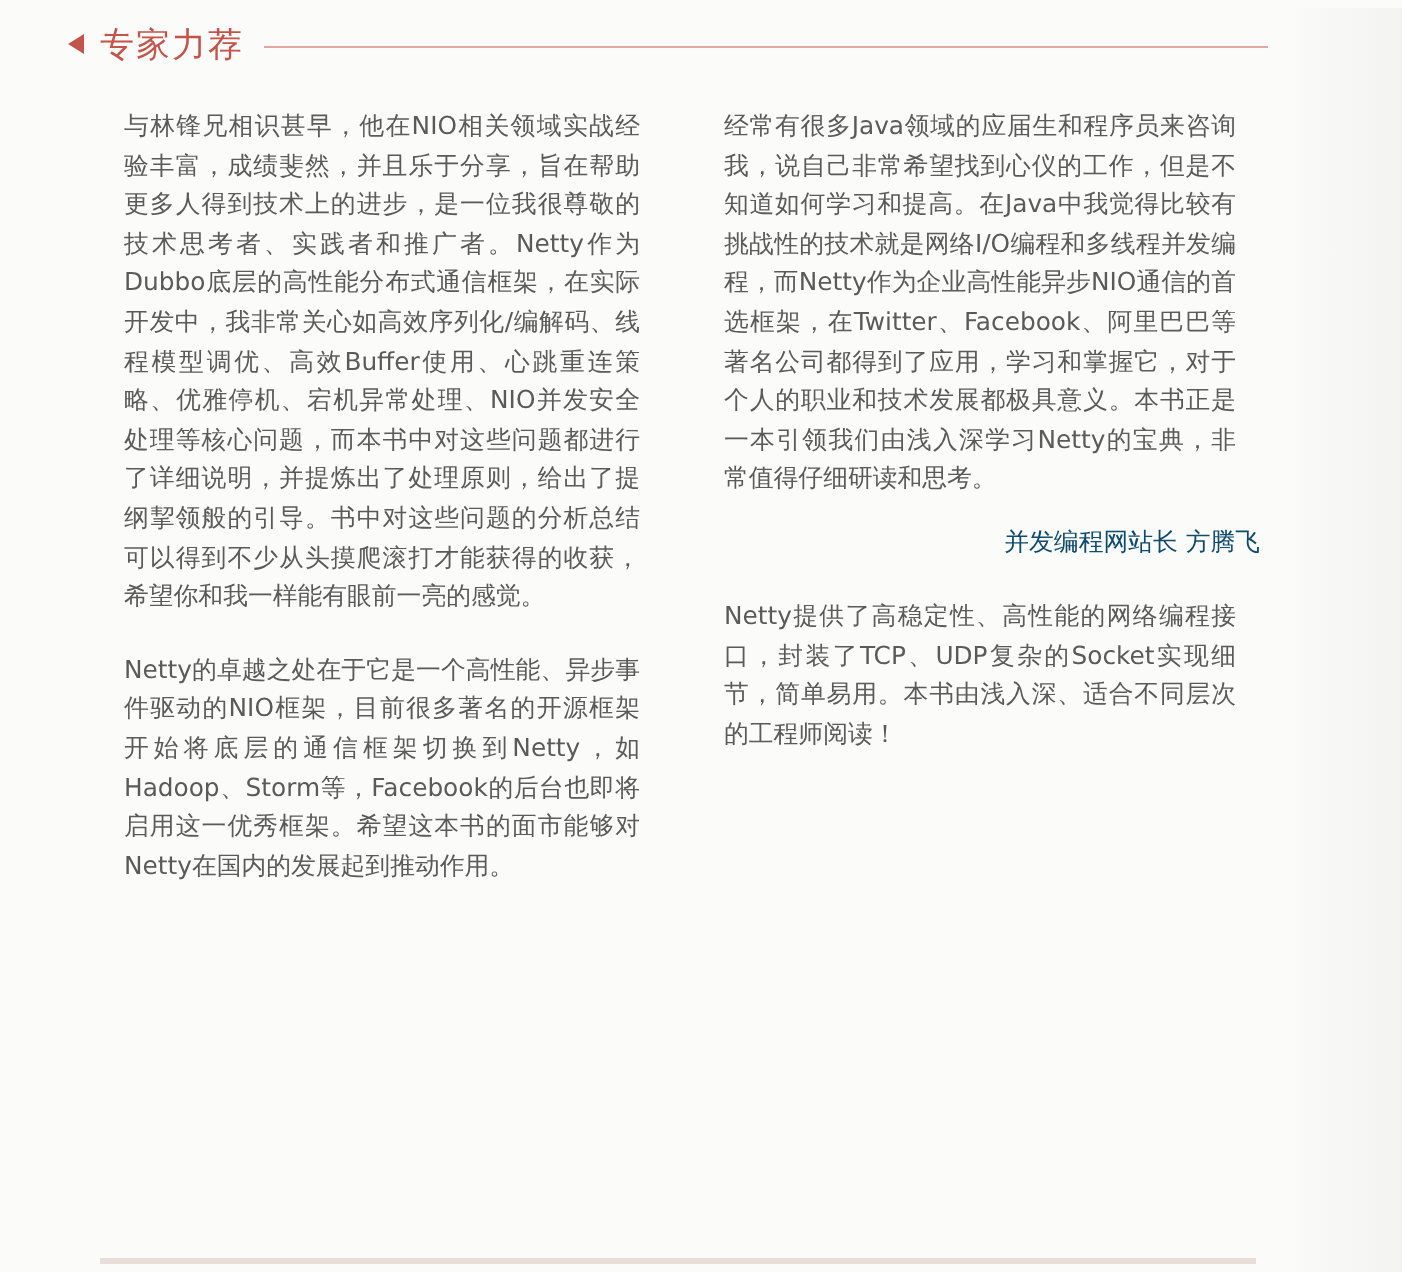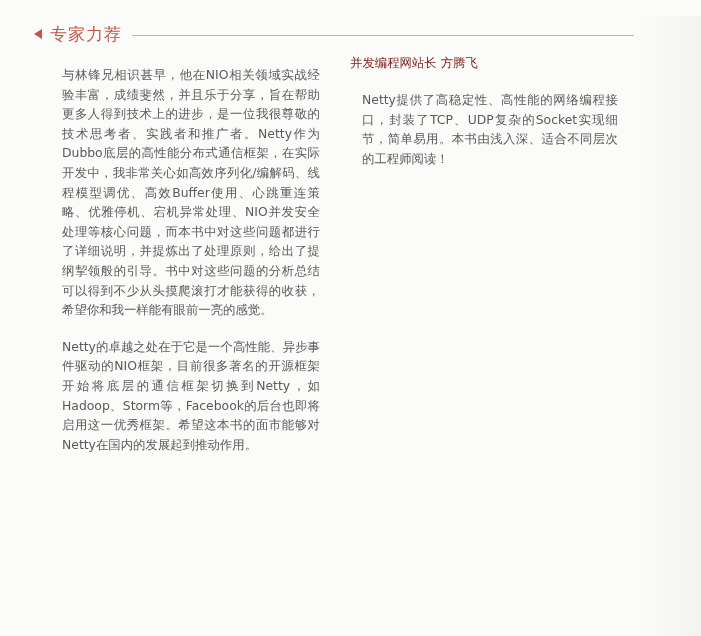--- a/index.html
+++ b/index.html
@@ -2,32 +2,32 @@
 <html><head>
 <meta charset="utf-8">
 <style>
   html, body { margin:0; padding:0; }
   body {
     width:701px; height:636px; overflow:hidden;
     background:#fbfbfa;
     font-family:"DejaVu Sans","Liberation Sans",sans-serif;
     position:relative;
   }
-  .page { position:absolute; left:0; top:16px; width:701px; height:556px; }
+  .page { position:absolute; left:0; top:4px; width:701px; height:556px; }
   .right-edge { position:absolute; right:0; top:0; width:60px; height:636px; background:linear-gradient(90deg,#fbfbfa,#f3f3f2); }
   .header { position:absolute; left:34px; top:6px; height:24px; display:flex; align-items:center; width:600px; }
   .arrow { width:0; height:0; border-top:5px solid transparent; border-bottom:5px solid transparent; border-right:8px solid #c4544a; margin-right:8px; }
   .title { color:#c4544a; font-size:17px; letter-spacing:1px; }
   .rule { flex:1; height:1px; background:#e2a7a0; margin-left:10px; margin-top:2px; }
   .col { position:absolute; top:37px; }
   .col.left { left:50px; width:282px; }
   .col.right { left:350px; width:280px; }
   .block { margin-bottom:17px; }
   .para { color:#5a5a5a; font-size:12.4px; line-height:19.6px; text-align:justify; margin:12px; }
-  .sig { color:#7f1d1d; font-size:12.4px; line-height:20px; margin:0; }
+  .sig { color:#0c4a6e; font-size:12.4px; line-height:20px; text-align:right; margin:0; }
   .bottom-rule { position:absolute; left:50px; top:625px; width:578px; height:3px; background:#e9ddd8; }
 </style>
 </head>
 <body>
 
 <div class="page">
   <div class="right-edge"></div>
 
   <div class="header">
     <span class="arrow"></span>
@@ -42,20 +42,21 @@
     <div class="block">
     </div>
     <div class="block">
       <p class="para">Netty的卓越之处在于它是一个高性能、异步事件驱动的NIO框架，目前很多著名的开源框架开始将底层的通信框架切换到Netty，如Hadoop、Storm等，Facebook的后台也即将启用这一优秀框架。希望这本书的面市能够对Netty在国内的发展起到推动作用。</p>
 
     </div>
   </div>
 
   <div class="col right">
     <div class="block">
+      <p class="para">经常有很多Java领域的应届生和程序员来咨询我，说自己非常希望找到心仪的工作，但是不知道如何学习和提高。在Java中我觉得比较有挑战性的技术就是网络I/O编程和多线程并发编程，而Netty作为企业高性能异步NIO通信的首选框架，在Twitter、Facebook、阿里巴巴等著名公司都得到了应用，学习和掌握它，对于个人的职业和技术发展都极具意义。本书正是一本引领我们由浅入深学习Netty的宝典，非常值得仔细研读和思考。</p>
       <p class="sig">并发编程网站长 方腾飞</p>
     </div>
     <div class="block">
     </div>
     <div class="block">
       <p class="para">Netty提供了高稳定性、高性能的网络编程接口，封装了TCP、UDP复杂的Socket实现细节，简单易用。本书由浅入深、适合不同层次的工程师阅读！</p>
 
     </div>
   </div>
 

